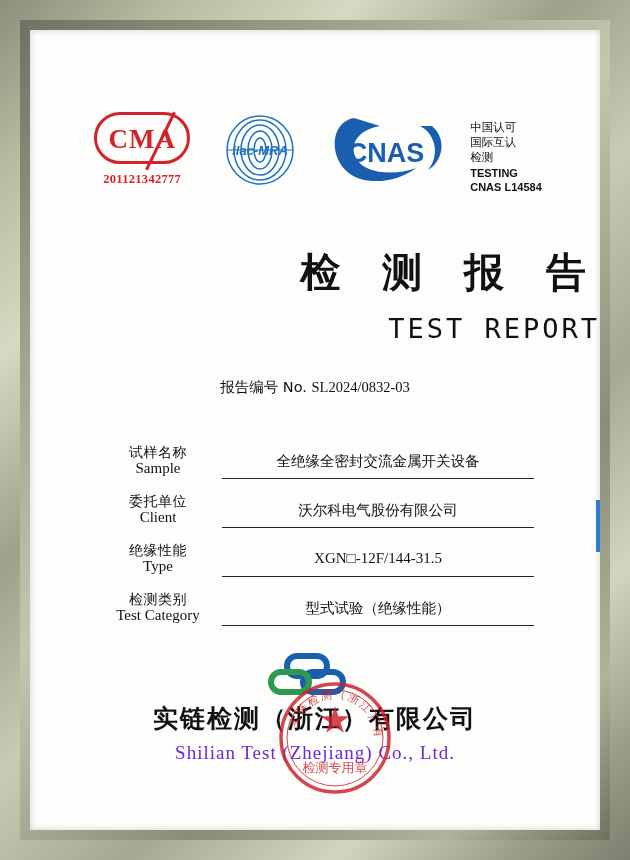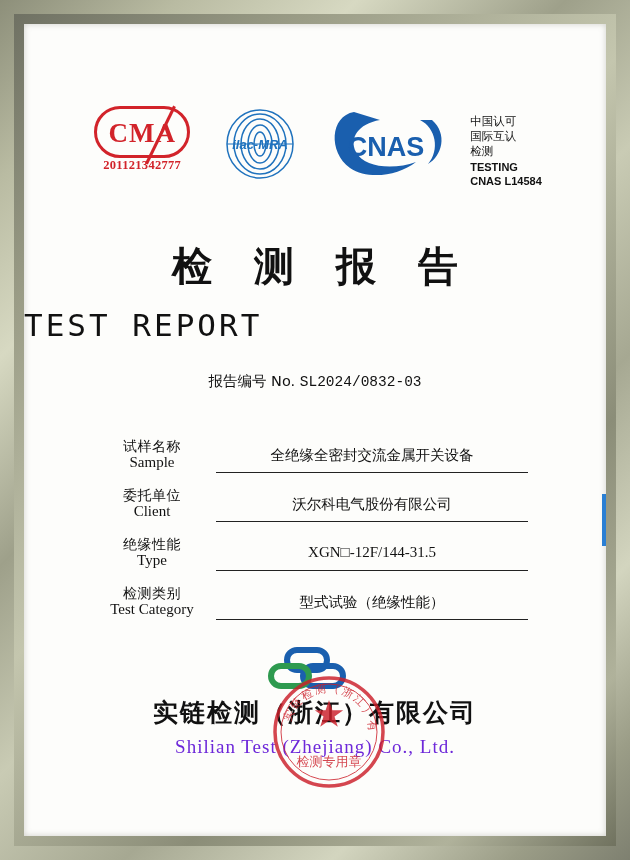--- a/index.html
+++ b/index.html
@@ -17,21 +17,21 @@
   
   .frame {
     position: absolute;
     left: 0; top: 0;
     width: 630px;
     height: 860px;
     box-sizing: border-box;
     background: linear-gradient(135deg,#8d8f7a 0%, #b9bba2 12%, #d7d9c2 24%,
                                 #9ea08a 38%, #c9cbb4 52%, #a6a892 66%,
                                 #d3d5bf 80%, #9b9d87 92%, #7e8070 100%);
-    padding: 14px;
+    padding: 20px;
   }
   .frame-inner {
     position: relative;
     width: 100%;
     height: 100%;
     box-sizing: border-box;
     background: linear-gradient(135deg,#6f7163 0%, #9a9c86 20%, #c4c6ae 45%,
                                 #8b8d78 70%, #b0b29b 88%, #70725f 100%);
     padding: 10px;
   }
@@ -86,21 +86,21 @@
     color: #d2232a;
   }
   .cma-slash {
     position: absolute;
     width: 3px; height: 64px;
     background: #d2232a;
     left: 62px; top: -6px;
     transform: rotate(26deg);
   }
   .cma-num {
-    margin-top: 0;
+    margin-top: 8px;
     font-family: "Liberation Serif", serif;
     font-size: 12.5px;
     font-weight: bold;
     color: #d2232a;
     letter-spacing: 0.3px;
   }
 
   .ilac-logo { width: 92px; height: 76px; position: relative; }
   .ilac-logo svg { display:block; }
 
@@ -115,49 +115,49 @@
     color: #111;
   }
   .cnas-side .cn { font-family: "DejaVu Sans", sans-serif; font-size: 11.5px; }
   .cnas-side .en { font-weight: bold; font-size: 11px; }
 
   
   .title-cn {
     position: absolute;
     left: 0; right: 0;
     top: 215px;
-    text-align: center;
+    text-align: right;
     font-family: "DejaVu Sans", sans-serif;
     font-weight: bold;
     font-size: 40px;
     letter-spacing: 14px;
     text-indent: 14px;
     color: #111;
   }
   .title-en {
     position: absolute;
     left: 0; right: 0;
     top: 283px;
-    text-align: left;
+    text-align: right;
     font-family: "DejaVu Sans Mono", monospace;
-    font-size: 31px;
+    font-size: 27px;
     letter-spacing: 3px;
     color: #111;
   }
   .report-no {
     position: absolute;
     left: 0; right: 0;
     top: 348px;
     text-align: center;
     font-family: "DejaVu Sans", sans-serif;
     font-size: 14.5px;
     color: #111;
   }
   .report-no .lbl { font-family: "DejaVu Sans", sans-serif; }
-  .report-no .val { font-family: Liberation Mono, monospace; }
+  .report-no .val { font-family: Liberation Serif, serif; }
 
   
   .info {
     position: absolute;
     left: 64px;
     top: 400px;
     width: 440px;
   }
   .info-row {
     display: flex;

